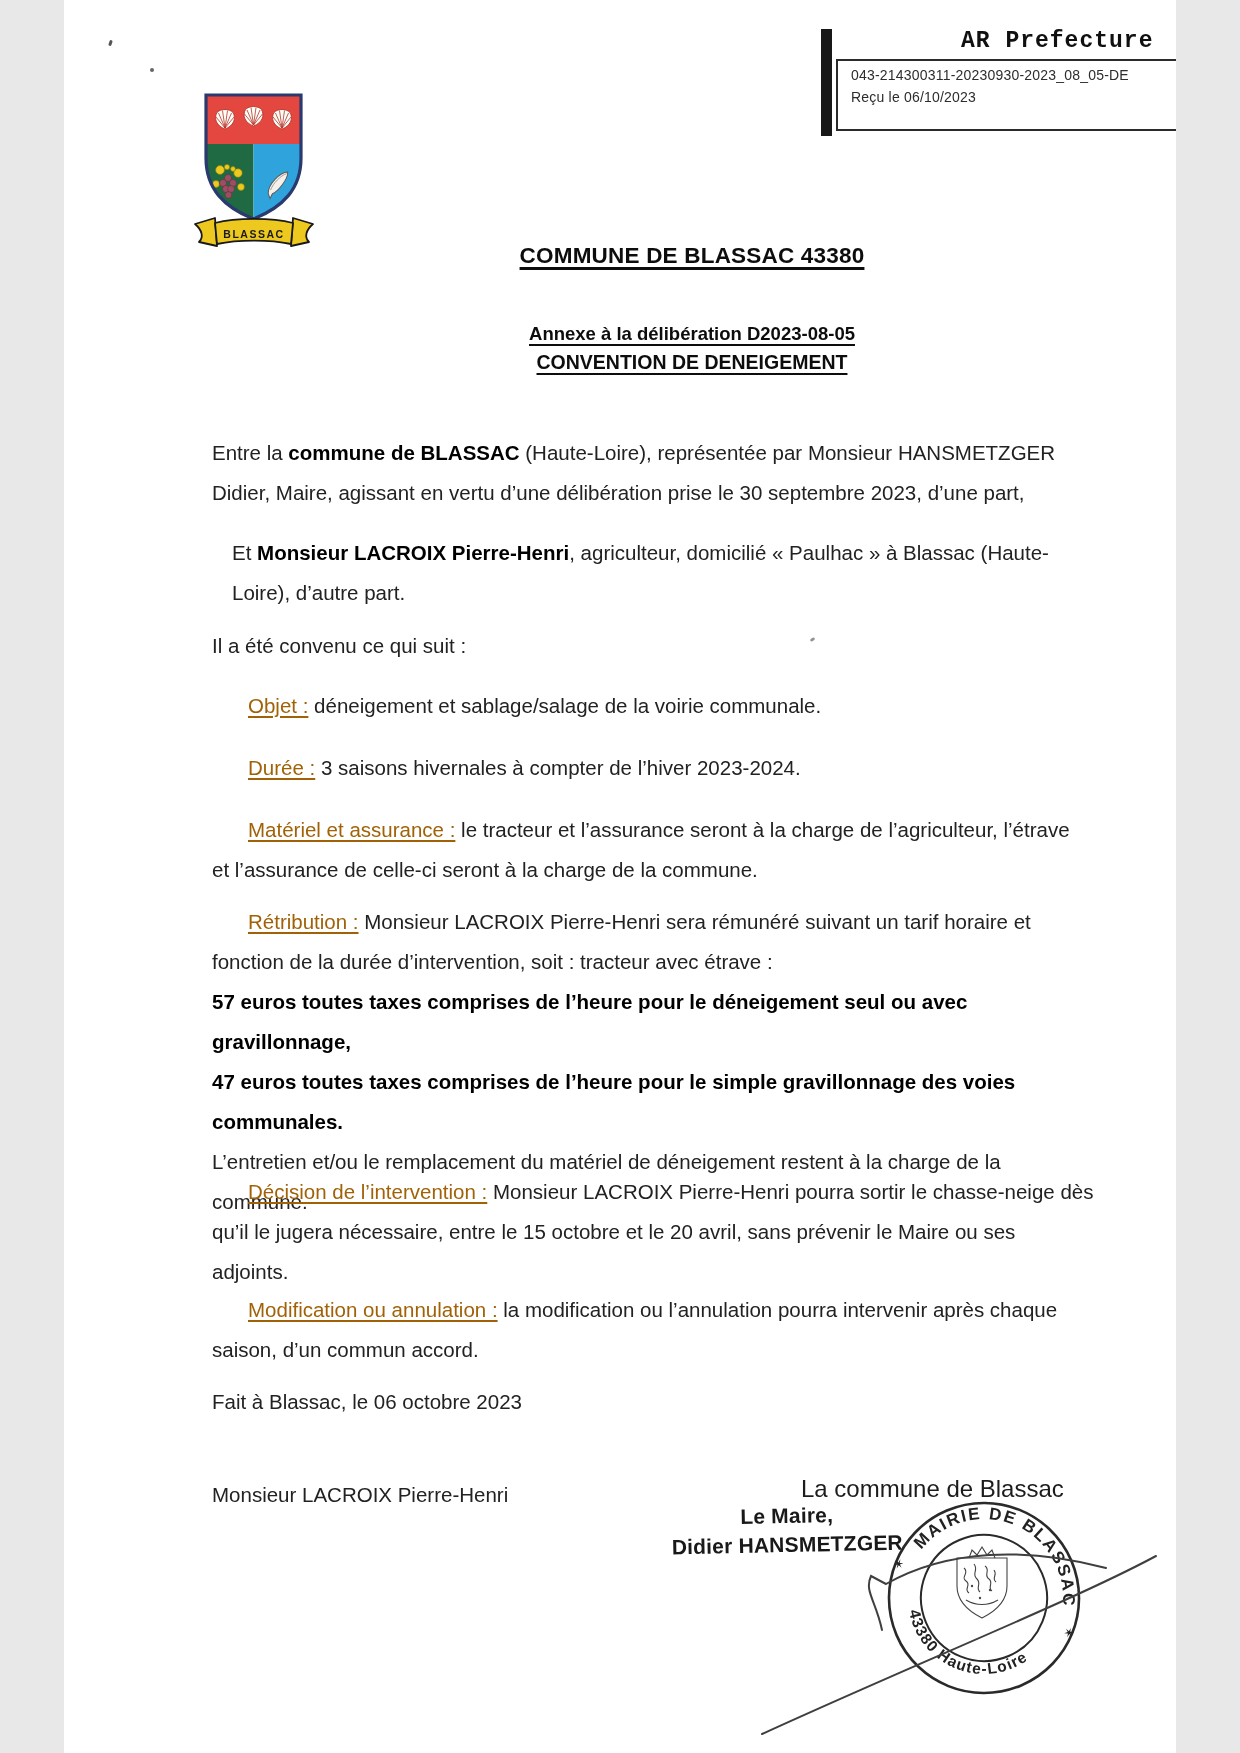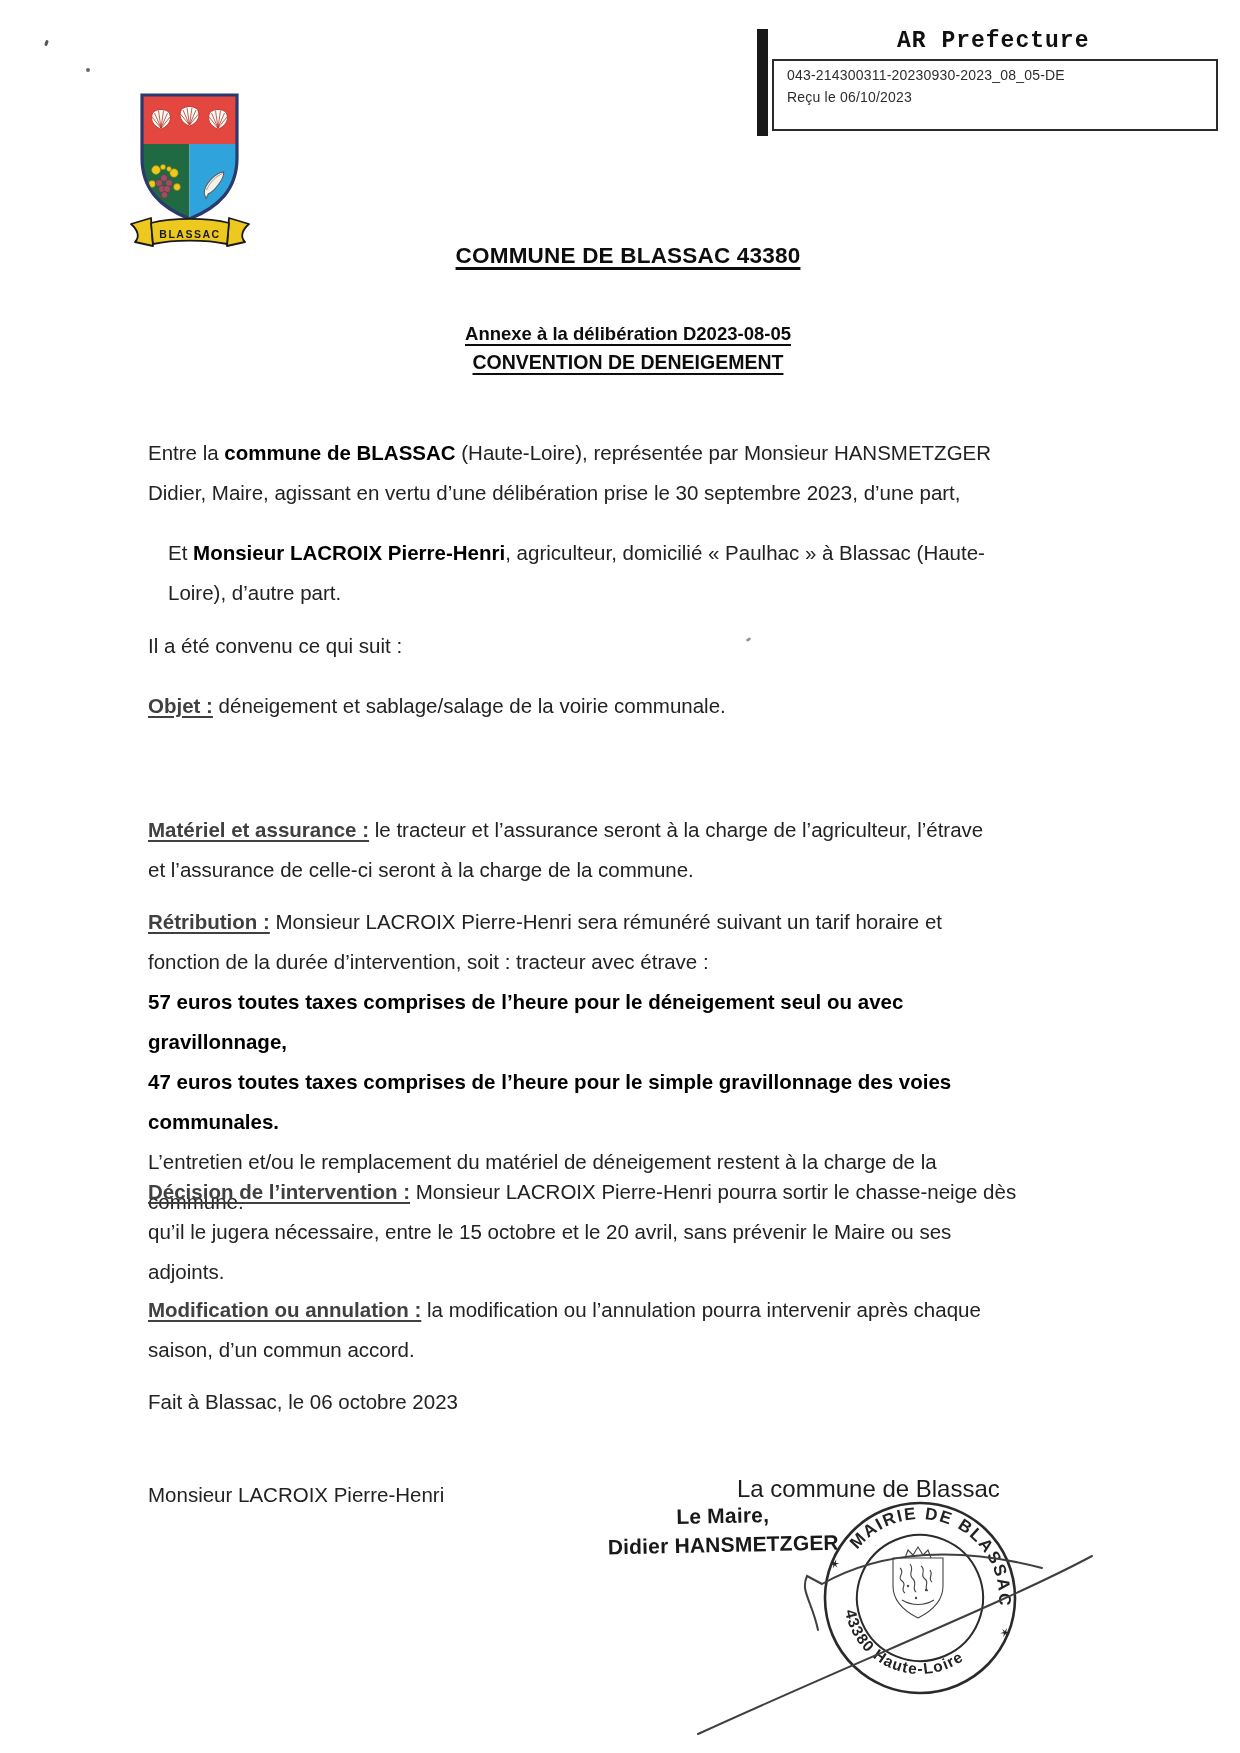--- a/index.html
+++ b/index.html
@@ -1,16 +1,16 @@
 <!DOCTYPE html>
 <html><head>
 <meta charset="utf-8">
 <style>
   html,body{margin:0;padding:0;background:#e8e8e8;}
-  .page{position:relative;width:1240px;height:1753px;margin:0 auto;background:#ffffff;
+  .page{position:relative;width:1112px;height:1753px;margin:0 auto;background:#ffffff;
         font-family:"Liberation Sans",sans-serif;color:#212121;overflow:hidden;}
 
   
   .speck{position:absolute;background:#555;}
   .s1{left:45px;top:40px;width:3px;height:6px;border-radius:2px;transform:rotate(20deg);}
   .s2{left:86px;top:68px;width:4px;height:4px;border-radius:50%;background:#666;}
   .s3{left:746px;top:638px;width:5px;height:3px;border-radius:50%;background:#777;transform:rotate(-30deg);opacity:.8;}
 
   
   .ar-title{position:absolute;left:897px;top:27px;font-family:"Liberation Mono",monospace;
@@ -27,21 +27,21 @@
   .hdr-line{position:absolute;left:8px;width:1240px;text-align:center;color:#0d0d0d;font-weight:700;
             text-decoration:underline;text-decoration-thickness:2.5px;text-underline-offset:4px;}
   .h-title{top:243px;font-size:22.5px;letter-spacing:.2px;}
   .h-annex{top:323px;font-size:18.5px;text-decoration-thickness:2px;}
   .h-doc{top:351px;font-size:19.5px;text-decoration-thickness:2px;}
 
   
   .para{position:absolute;left:148px;width:1010px;margin:0;font-size:20.5px;line-height:40px;
         white-space:pre-line;color:#222222;}
   .para b{color:#000;}
-  .lbl{font-weight:700;color:#404040;text-decoration:underline;text-decoration-thickness:2px;text-underline-offset:3px;}
+  .lbl{font-weight:400;color:#a16207;text-decoration:underline;text-decoration-thickness:2px;text-underline-offset:3px;margin-left:36px;}
   .blk{display:block;}
   .p-entre{top:433px;}
   .p-et{top:533px;margin-left:20px;}
   .p-convenu{top:626px;}
   .p-objet{top:686px;}
   .p-duree{top:748px;}
   .p-materiel{top:810px;}
   .p-retribution{top:902px;}
   .p-decision{top:1172px;}
   .p-modification{top:1290px;}
@@ -136,20 +136,21 @@
   <p class="para p-entre"><span>Entre la </span><b>commune de BLASSAC</b><span> (Haute-Loire), représentée par Monsieur HANSMETZGER
 Didier, Maire, agissant en vertu d’une délibération prise le 30 septembre 2023, d’une part,</span></p>
 
   <p class="para p-et"><span>Et </span><b>Monsieur LACROIX Pierre-Henri</b><span>, agriculteur, domicilié « Paulhac » à Blassac (Haute-
 Loire), d’autre part.</span></p>
 
   <p class="para p-convenu">Il a été convenu ce qui suit :</p>
 
   <p class="para p-objet"><span class="lbl">Objet :</span><span> déneigement et sablage/salage de la voirie communale.</span></p>
 
+  <p class="para p-duree"><span class="lbl">Durée :</span><span> 3 saisons hivernales à compter de l’hiver 2023-2024.</span></p>
 
   <p class="para p-materiel"><span class="lbl">Matériel et assurance :</span><span> le tracteur et l’assurance seront à la charge de l’agriculteur, l’étrave
 et l’assurance de celle-ci seront à la charge de la commune.</span></p>
 
   <p class="para p-retribution"><span class="lbl">Rétribution :</span><span> Monsieur LACROIX Pierre-Henri sera rémunéré suivant un tarif horaire et
 fonction de la durée d’intervention, soit : tracteur avec étrave :</span><b class="blk">57 euros toutes taxes comprises de l’heure pour le déneigement seul ou avec
 gravillonnage,
 47 euros toutes taxes comprises de l’heure pour le simple gravillonnage des voies
 communales.</b><span class="blk">L’entretien et/ou le remplacement du matériel de déneigement restent à la charge de la
 commune.</span></p>

